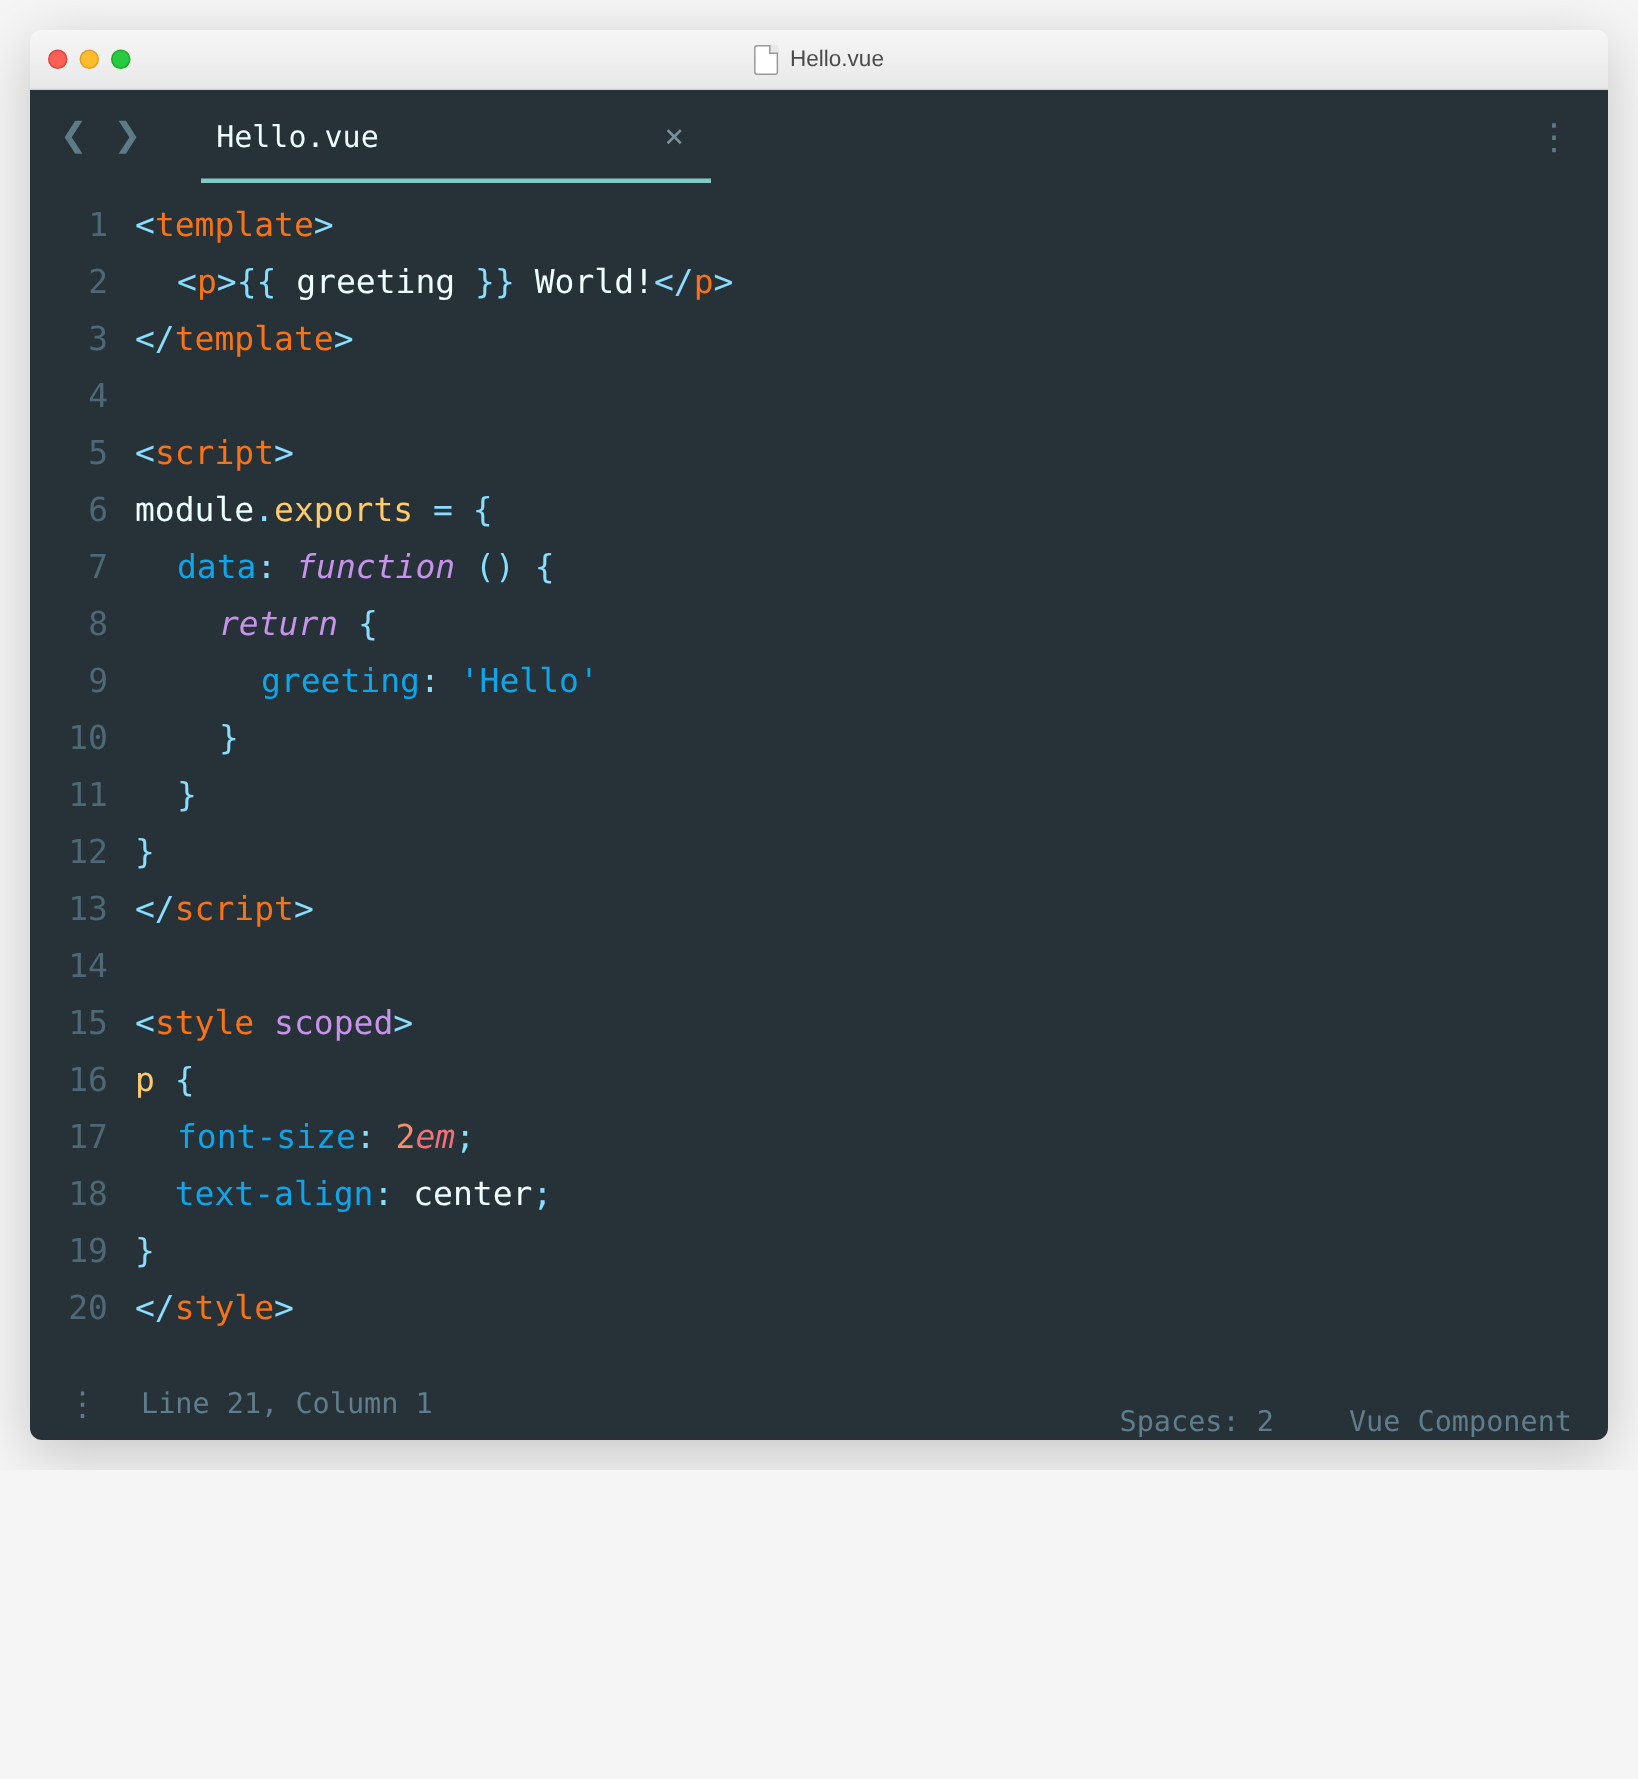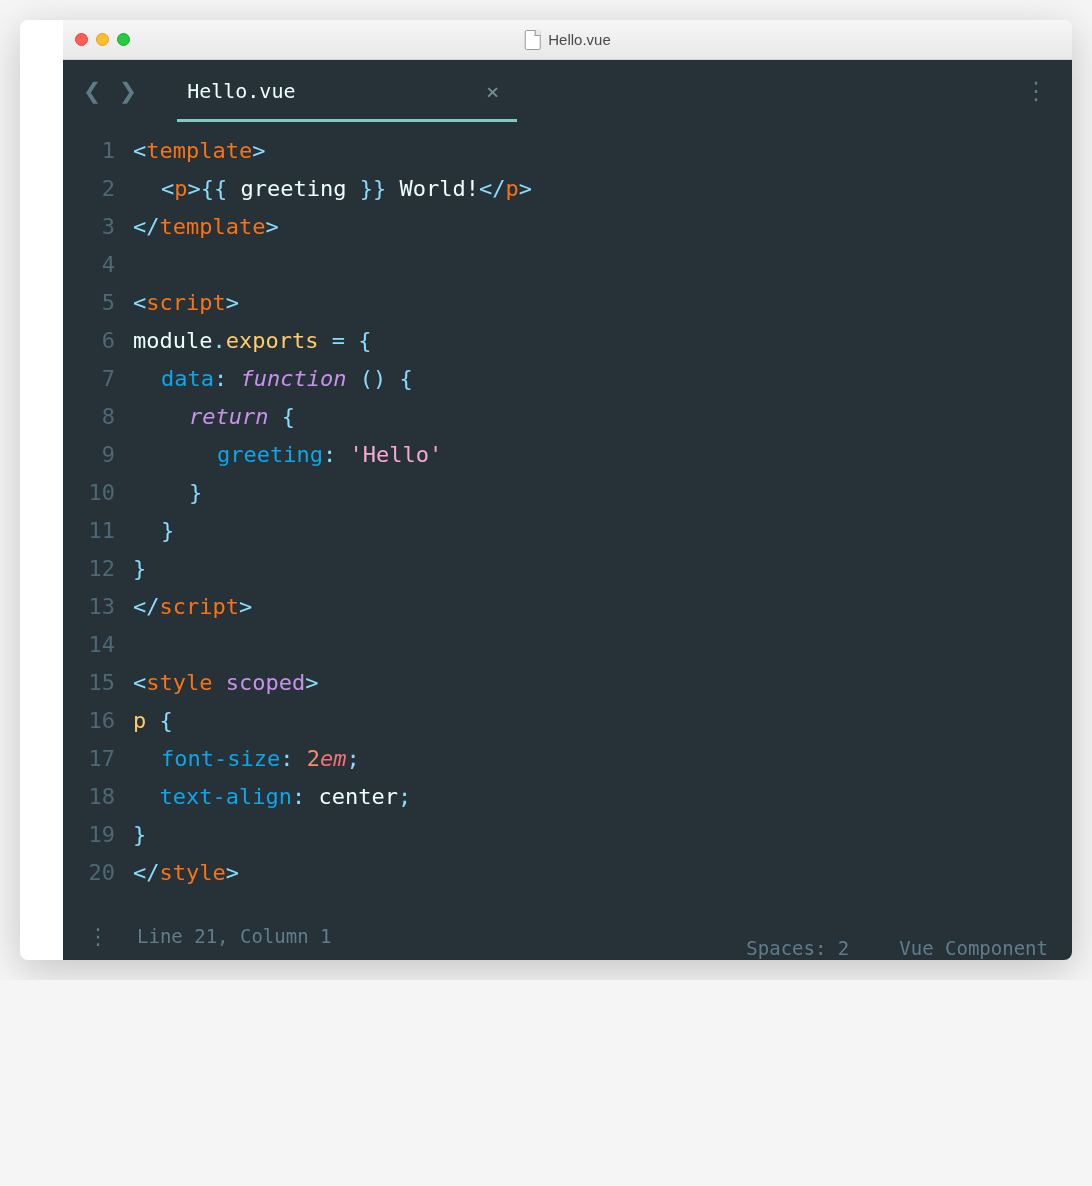--- a/index.html
+++ b/index.html
@@ -7,21 +7,20 @@
       font-family: -apple-system, BlinkMacSystemFont, "Segoe UI", sans-serif;
       background: #f5f5f5;
       padding: 20px;
     }
     .window {
       width: 1052px;
       background: #fff;
       border-radius: 8px;
       box-shadow: 0 10px 40px rgba(0,0,0,0.2);
       overflow: hidden;
-      padding-left: 43px;
     }
     .titlebar {
       height: 40px;
       background: linear-gradient(#f6f6f6, #e8e8e8);
       display: flex;
       align-items: center;
       padding: 0 12px;
       position: relative;
       border-bottom: 1px solid #d0d0d0;
     }
@@ -132,21 +131,21 @@
     .punct { color: #89ddff; }
     .tag { color: #f97316; }
     .attr { color: #c792ea; }
     .text { color: #eeffff; }
     .ident { color: #eeffff; }
     .keyword { color: #c792ea; font-style: italic; }
     .prop { color: #0ea5e9; }
     .prop-y { color: #ffcb6b; }
     .op { color: #89ddff; }
     .brace { color: #89ddff; }
-    .string { color: #f9a8d4; }
+    .string { color: #0ea5e9; }
     .num { color: #f78c6c; }
     .unit { color: #f07178; font-style: italic; }
     .cssval { color: #eeffff; text-align: right; }
     .seltag { color: #ffcb6b; }
 
     .status-bar {
       display: flex;
       align-items: center;
       height: 48px;
       padding: 0 24px;

